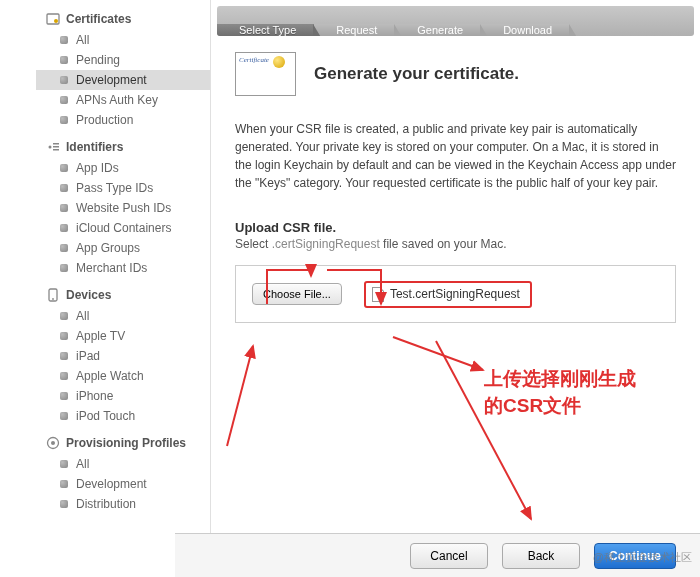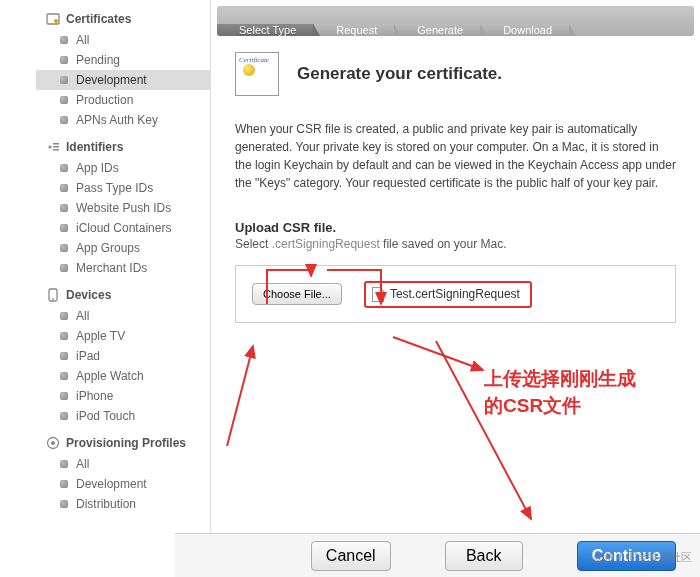--- a/index.html
+++ b/index.html
@@ -94,24 +94,24 @@
     }
     .step.active::after { border-left-color: #6f6f6f; }
     .content {
       flex: 1;
       padding: 16px 24px 70px 24px;
       position: relative;
       overflow: hidden;
     }
     .title-row { display: flex; align-items: center; margin-bottom: 24px; }
     .cert-icon {
-      width: 44px; height: 44px;
+      width: 61px; height: 44px;
       border: 1px solid #999;
       background: #fff;
-      display: flex; flex-direction: column;
+      display: flex; flex-direction: row;
       padding: 3px;
       margin-right: 18px;
     }
     .cert-icon .word { font-size: 7px; font-style: italic; color: #3a5fa0; font-family: cursive; }
     .cert-icon .seal {
       width: 12px; height: 12px; border-radius: 50%;
       background: radial-gradient(circle at 35% 35%, #ffe680, #d9a400);
       align-self: flex-start; margin-left: 4px;
     }
     .title { font-size: 17px; font-weight: bold; color: #333; }
@@ -181,23 +181,22 @@
       justify-content: flex-end;
       padding-right: 24px;
       gap: 14px;
     }
     .btn {
       min-width: 78px;
       padding: 5px 14px;
       border-radius: 4px;
       border: 1px solid #aaa;
       background: linear-gradient(#fbfbfb, #e4e4e4);
-      font-size: 16px;
+      font-size: 12px;
       cursor: pointer;
-      margin-left: 40px;
     }
     .btn.primary {
       background: linear-gradient(#4f9fef, #1f6fd0);
       border-color: #1a5aa8;
       color: #fff;
       font-weight: bold;
     }
     .watermark {
       position: absolute;
       right: 8px; bottom: 12px;
@@ -233,25 +232,25 @@
         <div class="side-item">
           <span class="bullet"></span>
           <span>Pending</span>
         </div>
         <div class="side-item active">
           <span class="bullet"></span>
           <span>Development</span>
         </div>
         <div class="side-item">
           <span class="bullet"></span>
+          <span>APNs Auth Key</span>
+        </div>
+        <div class="side-item">
+          <span class="bullet"></span>
           <span>Production</span>
-        </div>
-        <div class="side-item">
-          <span class="bullet"></span>
-          <span>APNs Auth Key</span>
         </div>
       </div>
       <div class="side-section">
         <div class="side-header">
           <span class="hicon">
             <svg width="14" height="14">
               <circle cx="4" cy="7" r="1.5" fill="#888"></circle>
               <rect x="7" y="3" width="6" height="1.5" fill="#888"></rect>
               <rect x="7" y="6" width="6" height="1.5" fill="#888"></rect>
               <rect x="7" y="9" width="6" height="1.5" fill="#888"></rect>

